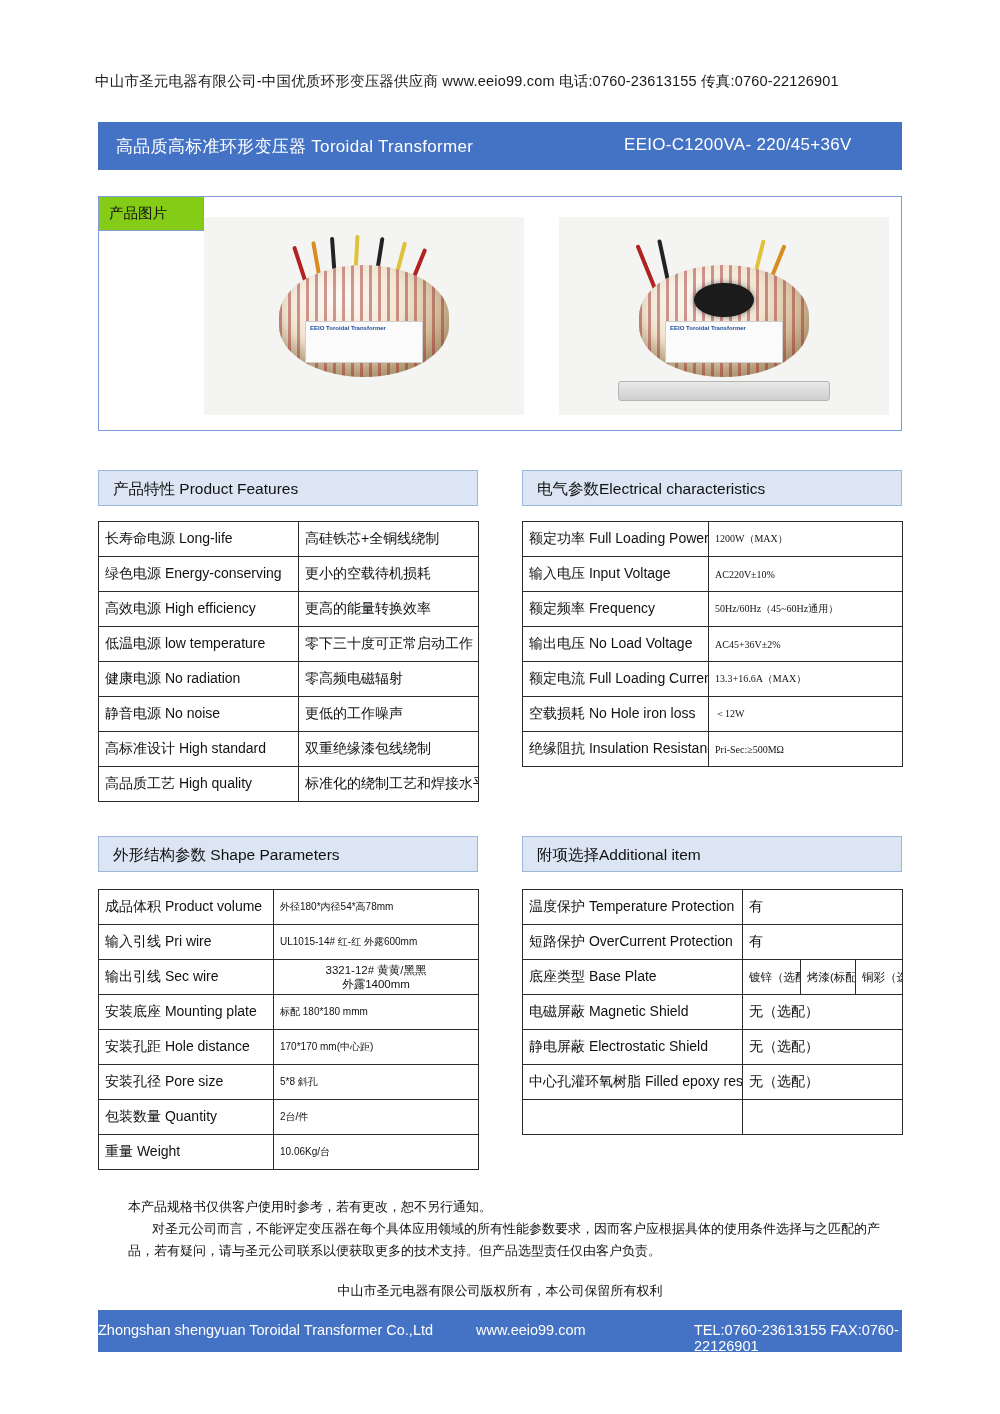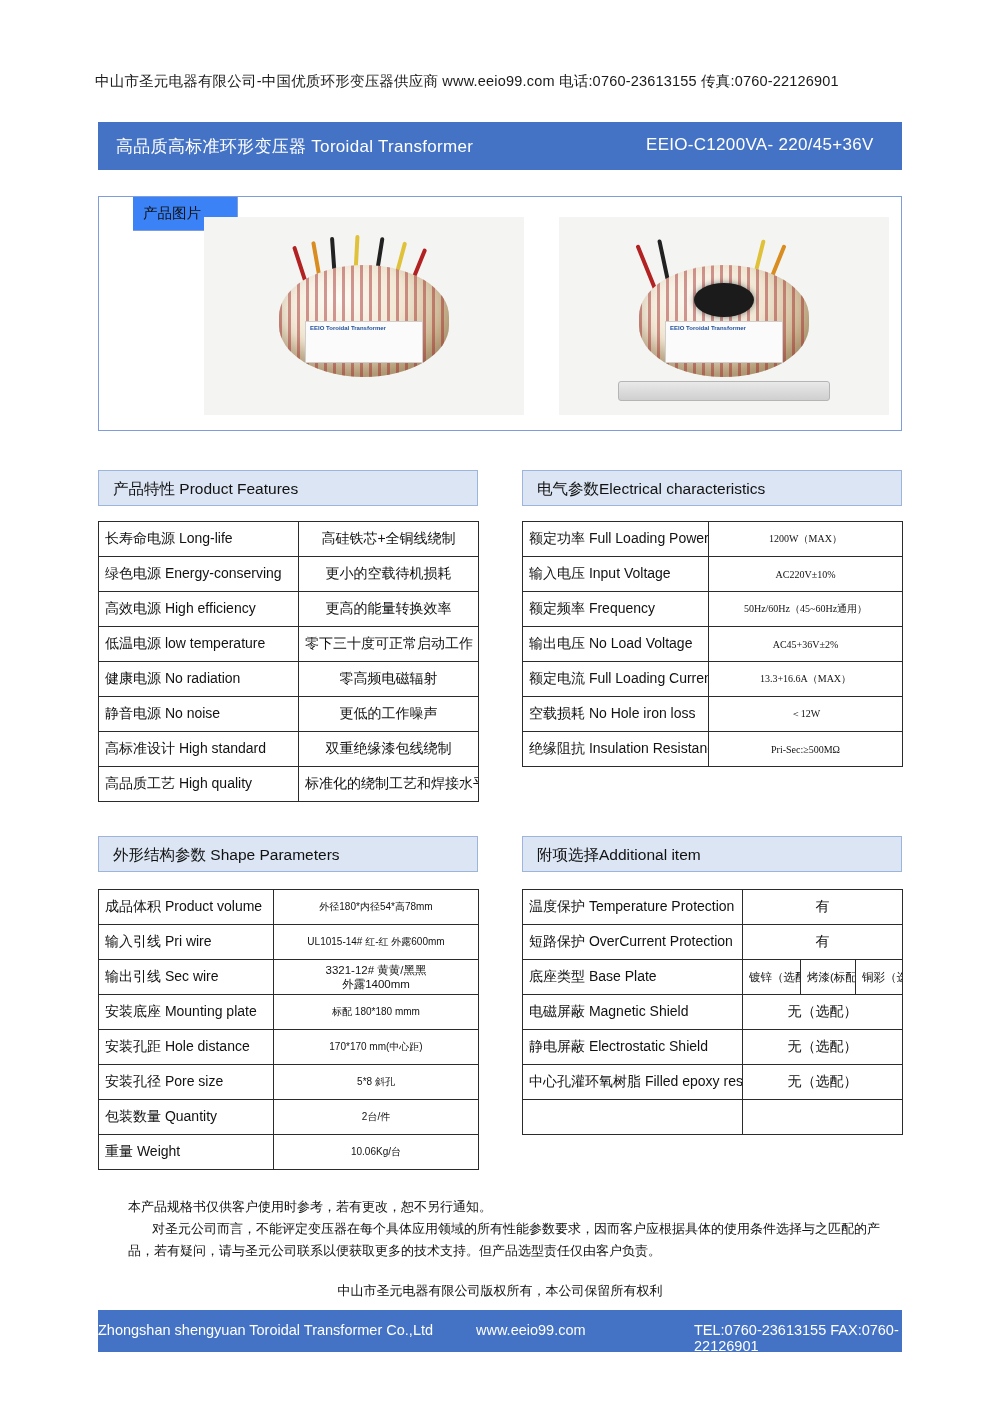--- a/index.html
+++ b/index.html
@@ -49,21 +49,21 @@
   .titlebar .t-left {
     position: absolute;
     left: 18px;
     top: 13px;
     font-size: 17px;
     font-weight: 500;
     letter-spacing: 0.3px;
   }
   .titlebar .t-right {
     position: absolute;
-    left: 548px;
+    left: 526px;
     top: 13px;
     font-size: 17px;
     font-weight: 500;
     letter-spacing: 0.3px;
   }
 
   
   .imgpanel {
     position: absolute;
     left: 98px;
@@ -73,28 +73,27 @@
     border: 1px solid #7f9ddb;
     box-sizing: border-box;
     background: #fff;
   }
   .imgpanel .tag {
     position: absolute;
     left: 0px;
     top: 0px;
     width: 105px;
     height: 34px;
-    background: #3b82f6;
+    background: #84cc16;
     border-right: 1px solid #7f9ddb;
     border-bottom: 1px solid #7f9ddb;
     box-sizing: border-box;
     font-size: 14.5px;
     color: #111;
     padding: 7px 0 16px 10px;
-    margin-left: 34px;
   }
   .photo {
     position: absolute;
     top: 20px;
     height: 198px;
     background: #f4f4f2;
     overflow: hidden;
   }
   .photo.left { left: 105px; width: 320px; }
   .photo.right { left: 460px; width: 330px; }
@@ -179,21 +178,21 @@
   table.spec td {
     border: 1px solid #2b2b2b;
     height: 35px;
     padding: 0 6px;
     vertical-align: middle;
     box-sizing: border-box;
     overflow: hidden;
     white-space: nowrap;
   }
   td.k { text-align: left; }
-  td.v { text-align: center; }
+  td.v { }
   .small { font-size: 10px; }
   .smaller { font-size: 11.5px; }
   .serif { font-family: "Liberation Serif", serif; }
   .two-line { white-space: normal; line-height: 14px; font-size: 11.5px; text-align: center; }
 
   
   .notes {
     position: absolute;
     left: 128px;
     top: 1196px;

